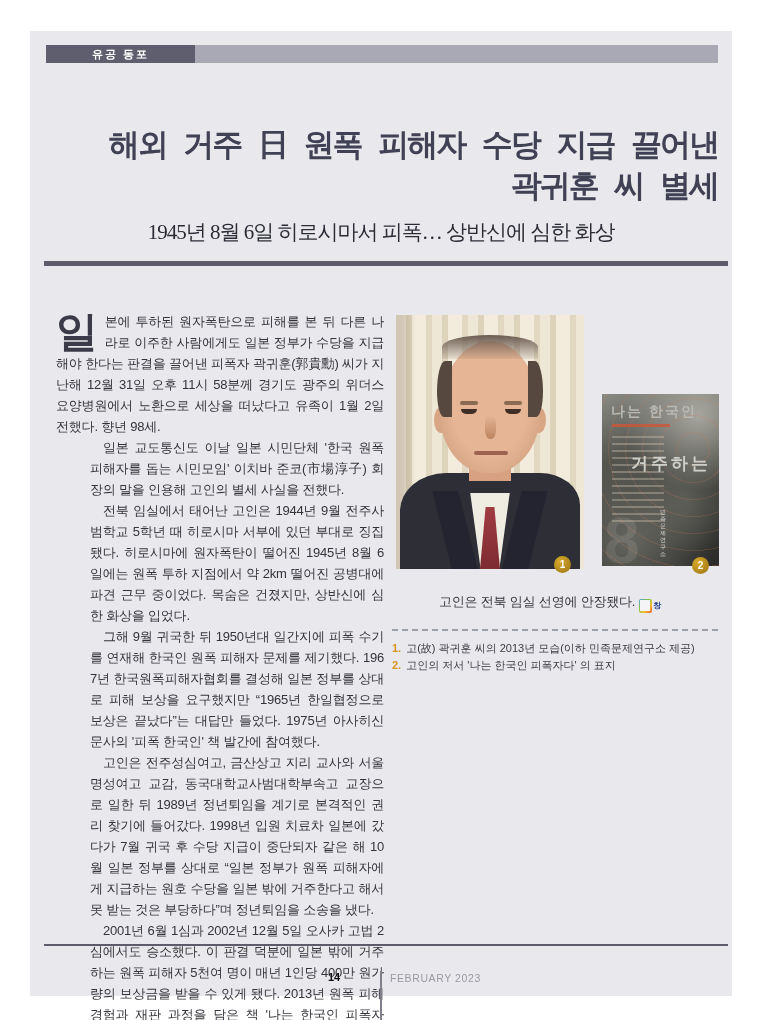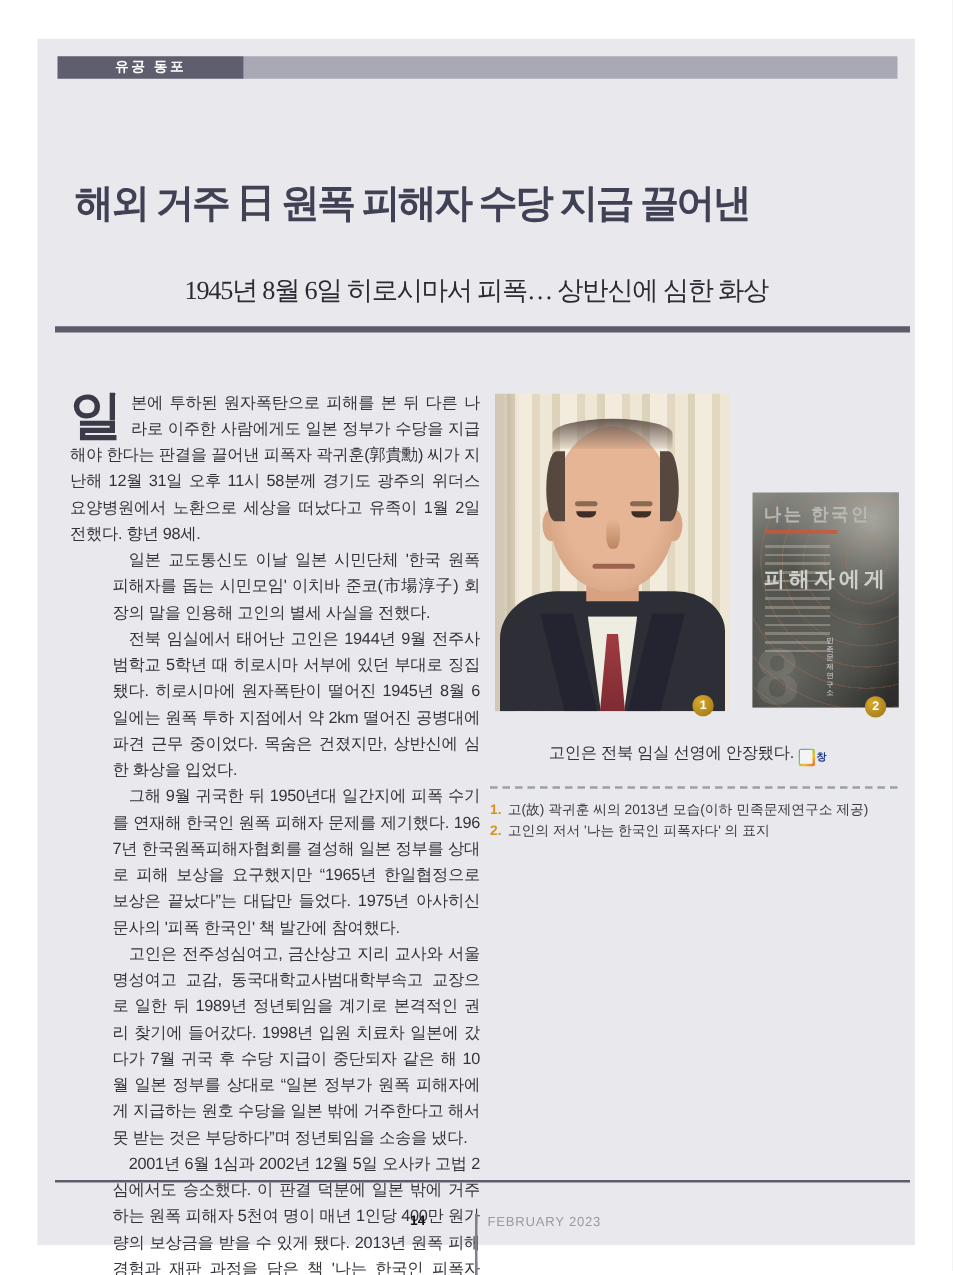--- a/index.html
+++ b/index.html
@@ -18,23 +18,23 @@
     position:absolute;left:16px;top:14px;width:149px;height:18px;
     background:#5e5e6f;color:#fff;font-size:11px;font-weight:bold;
     text-align:center;line-height:18px;letter-spacing:2px;
   }
   .badge-bar{
     position:absolute;left:165px;top:14px;width:523px;height:18px;
     background:#a9a9b6;
   }
   
   .title{
-    position:absolute;left:14px;top:95px;width:674px;margin:16px;
-    text-align:left;font-size:31px;font-weight:800;color:#414155;
-    line-height:41px;letter-spacing:-2px;
+    position:absolute;left:14px;top:95px;width:674px;margin:0;
+    text-align:right;font-size:31px;font-weight:800;color:#414155;
+    line-height:41px;letter-spacing:-2px;font-family:Liberation Mono, monospace;
   }
   .subtitle{
     position:absolute;left:14px;top:187px;width:674px;text-align:center;
     font-family:"Liberation Serif","DejaVu Serif",serif;
     font-size:21px;color:#2b2b35;letter-spacing:-1px;
   }
   .rule-top{
     position:absolute;left:14px;top:230px;width:684px;height:5px;background:#5c5c6b;
   }
   .rule-bottom{
@@ -143,21 +143,21 @@
 </head>
 <body>
 
 <div class="page">
 
   <div class="badge-dark">
     <span>유공 동포</span>
   </div>
   <div class="badge-bar"></div>
 
-  <h1 class="title"><span>해외 거주 日 원폭 피해자 수당 지급 끌어낸</span><br></h1>
+  <h1 class="title"><span>해외 거주 日 원폭 피해자 수당 지급 끌어낸</span><br><span>곽귀훈 씨 별세</span></h1>
 
   <div class="subtitle">1945년 8월 6일 히로시마서 피폭… 상반신에 심한 화상</div>
 
   <div class="rule-top"></div>
 
   <div class="col-left">
     <p class="body-p"><span class="dropcap">일</span><span>본에 투하된 원자폭탄으로 피해를 본 뒤 다른 나라로 이주한 사람에게도 일본 정부가 수당을 지급해야 한다는 판결을 끌어낸 피폭자 곽귀훈(郭貴勳) 씨가 지난해 12월 31일 오후 11시 58분께 경기도 광주의 위더스 요양병원에서 노환으로 세상을 떠났다고 유족이 1월 2일 전했다. 향년 98세.</span></p>
     <p class="body-p indent">일본 교도통신도 이날 일본 시민단체 '한국 원폭 피해자를 돕는 시민모임' 이치바 준코(市場淳子) 회장의 말을 인용해 고인의 별세 사실을 전했다.</p>
     <p class="body-p indent">전북 임실에서 태어난 고인은 1944년 9월 전주사범학교 5학년 때 히로시마 서부에 있던 부대로 징집됐다. 히로시마에 원자폭탄이 떨어진 1945년 8월 6일에는 원폭 투하 지점에서 약 2km 떨어진 공병대에 파견 근무 중이었다. 목숨은 건졌지만, 상반신에 심한 화상을 입었다.</p>
     <p class="body-p indent">그해 9월 귀국한 뒤 1950년대 일간지에 피폭 수기를 연재해 한국인 원폭 피해자 문제를 제기했다. 1967년 한국원폭피해자협회를 결성해 일본 정부를 상대로 피해 보상을 요구했지만 “1965년 한일협정으로 보상은 끝났다”는 대답만 들었다. 1975년 아사히신문사의 '피폭 한국인' 책 발간에 참여했다.</p>
@@ -183,21 +183,21 @@
     <div class="eye l"></div>
     <div class="eye r"></div>
     <div class="nose"></div>
     <div class="mouth"></div>
   </div>
 
   <div class="book">
     <div class="book-t1">나는 한국인</div>
     <div class="book-sub"></div>
     <div class="book-lines"></div>
-    <div class="book-t2">피해자에게</div>
+    <div class="book-t2">거주하는</div>
     <div class="book-pub">민족문제연구소</div>
     <div class="book-num">8</div>
   </div>
 
   <div class="fig-badge b1">1</div>
   <div class="fig-badge b2">2</div>
 
   <div class="col-right-text">
     <p class="body-p indent"><span>고인은 전북 임실 선영에 안장됐다.</span> <span class="endmark"><span>창</span></span></p>
 

